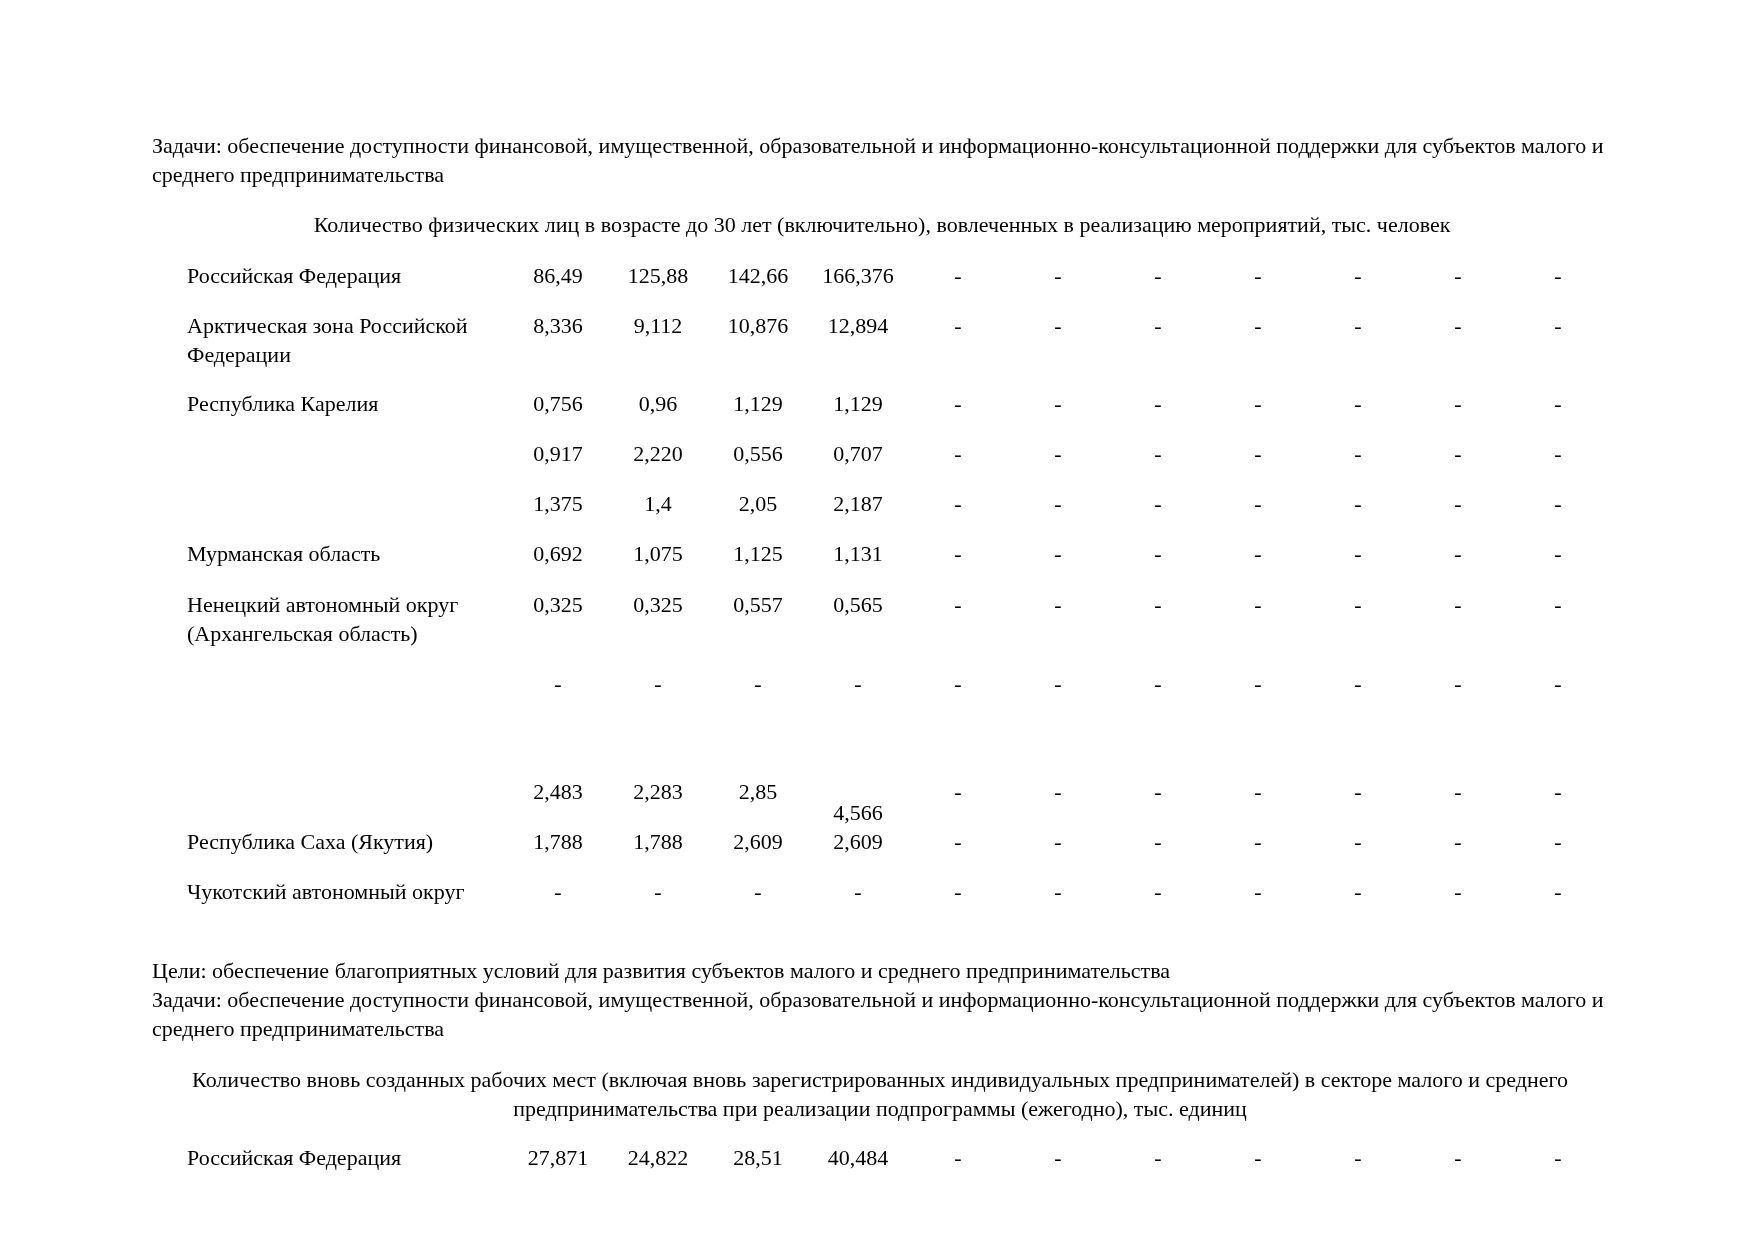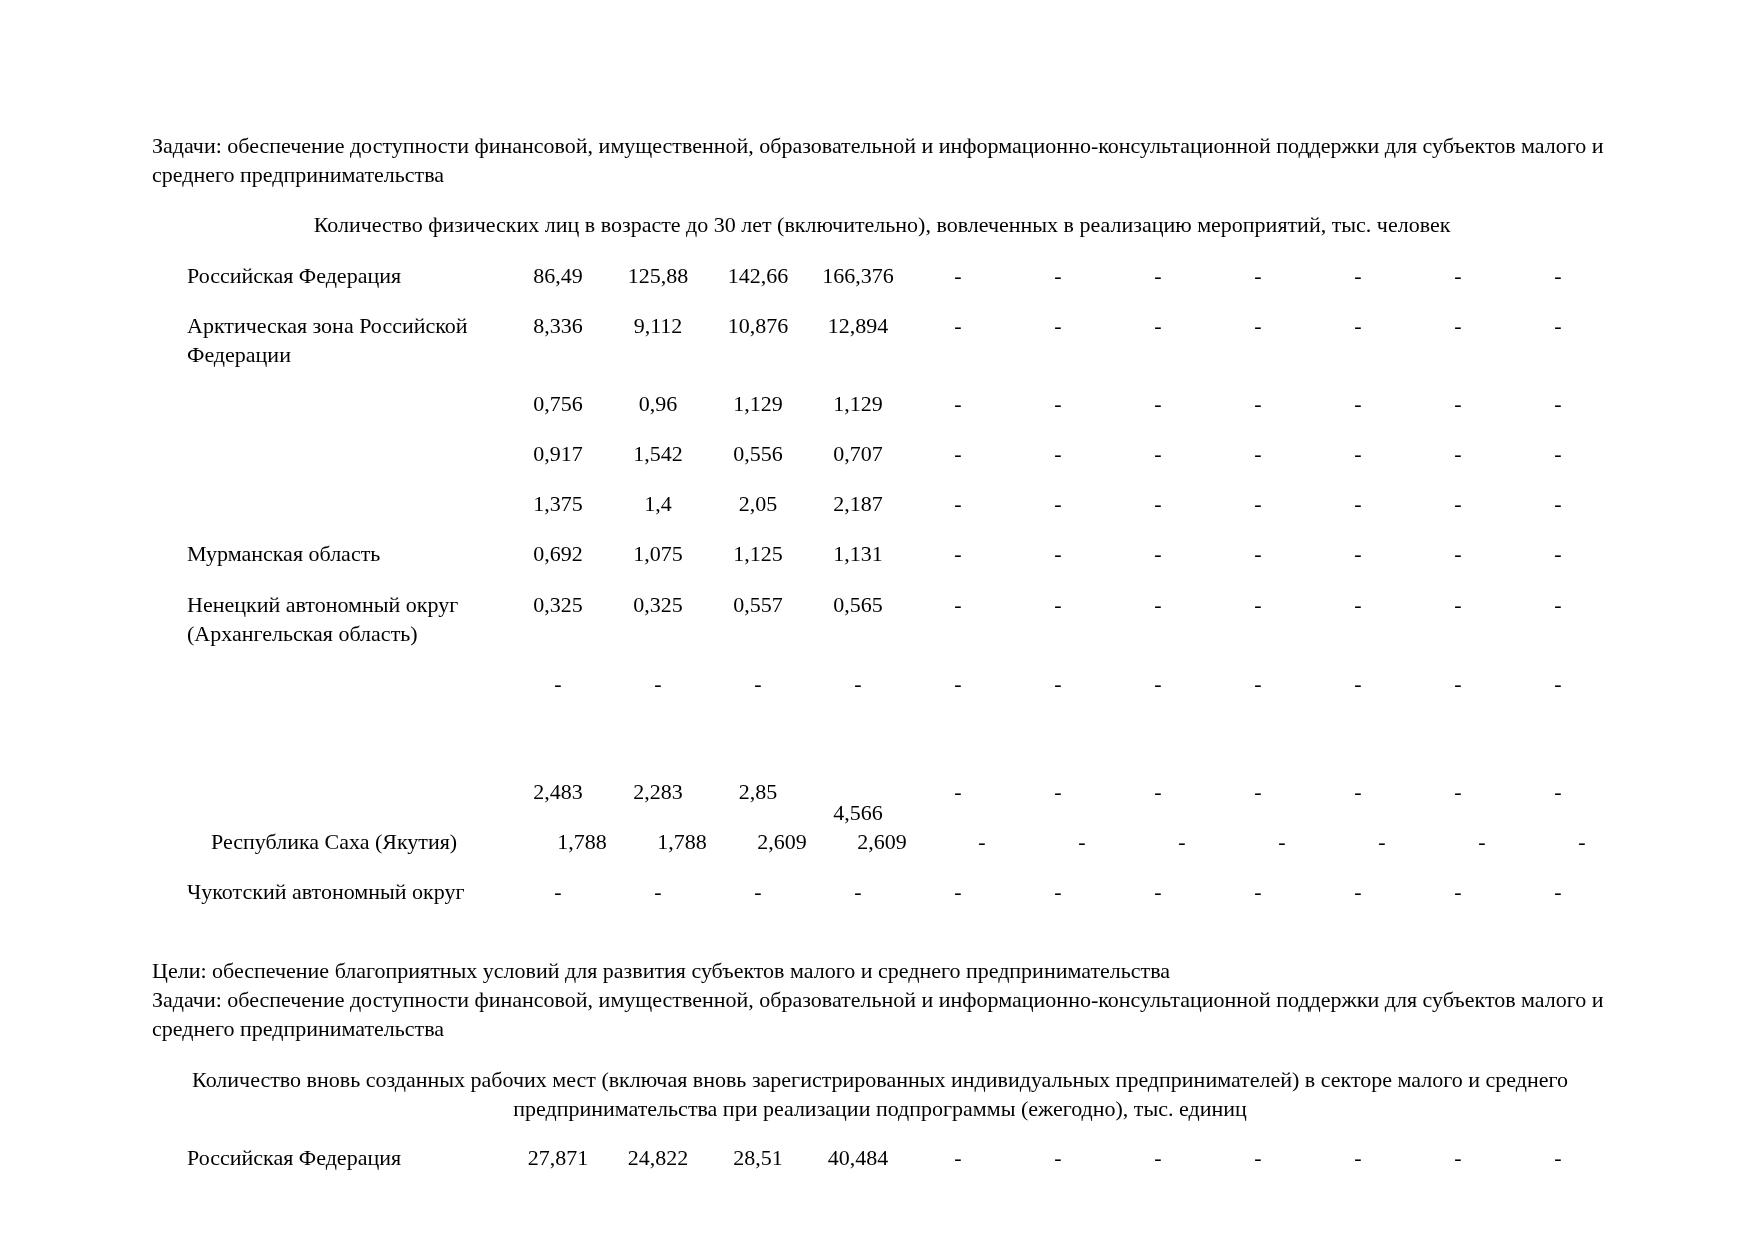--- a/index.html
+++ b/index.html
@@ -42,35 +42,36 @@
         <div class="cell" style="left: 808px;">12,894</div>
         <div class="cell" style="left: 908px;">-</div>
         <div class="cell" style="left: 1008px;">-</div>
         <div class="cell" style="left: 1108px;">-</div>
         <div class="cell" style="left: 1208px;">-</div>
         <div class="cell" style="left: 1308px;">-</div>
         <div class="cell" style="left: 1408px;">-</div>
         <div class="cell" style="left: 1508px;">-</div>
       </div>
       <div class="row" style="top: 389px;">
+        <div class="label">Республика Карелия</div>
         <div class="cell" style="left: 508px;">0,756</div>
         <div class="cell" style="left: 608px;">0,96</div>
         <div class="cell" style="left: 708px;">1,129</div>
         <div class="cell" style="left: 808px;">1,129</div>
         <div class="cell" style="left: 908px;">-</div>
         <div class="cell" style="left: 1008px;">-</div>
         <div class="cell" style="left: 1108px;">-</div>
         <div class="cell" style="left: 1208px;">-</div>
         <div class="cell" style="left: 1308px;">-</div>
         <div class="cell" style="left: 1408px;">-</div>
         <div class="cell" style="left: 1508px;">-</div>
       </div>
       <div class="row" style="top: 439px;">
         <div class="cell" style="left: 508px;">0,917</div>
-        <div class="cell" style="left: 608px;">1,542</div>
+        <div class="cell" style="left: 608px;">2,220</div>
         <div class="cell" style="left: 708px;">0,556</div>
         <div class="cell" style="left: 808px;">0,707</div>
         <div class="cell" style="left: 908px;">-</div>
         <div class="cell" style="left: 1008px;">-</div>
         <div class="cell" style="left: 1108px;">-</div>
         <div class="cell" style="left: 1208px;">-</div>
         <div class="cell" style="left: 1308px;">-</div>
         <div class="cell" style="left: 1408px;">-</div>
         <div class="cell" style="left: 1508px;">-</div>
       </div>
@@ -134,21 +135,21 @@
         <div class="cell" style="left: 708px;">2,85</div>
         <div class="cell" style="left: 808px; margin-top: 21px;">4,566</div>
         <div class="cell" style="left: 908px;">-</div>
         <div class="cell" style="left: 1008px;">-</div>
         <div class="cell" style="left: 1108px;">-</div>
         <div class="cell" style="left: 1208px;">-</div>
         <div class="cell" style="left: 1308px;">-</div>
         <div class="cell" style="left: 1408px;">-</div>
         <div class="cell" style="left: 1508px;">-</div>
       </div>
-      <div class="row" style="top: 827px; margin-left: 24px;">
+      <div class="row" style="top: 827px;">
         <div class="label">Республика Саха (Якутия)</div>
         <div class="cell" style="left: 508px;">1,788</div>
         <div class="cell" style="left: 608px;">1,788</div>
         <div class="cell" style="left: 708px;">2,609</div>
         <div class="cell" style="left: 808px;">2,609</div>
         <div class="cell" style="left: 908px;">-</div>
         <div class="cell" style="left: 1008px;">-</div>
         <div class="cell" style="left: 1108px;">-</div>
         <div class="cell" style="left: 1208px;">-</div>
         <div class="cell" style="left: 1308px;">-</div>

